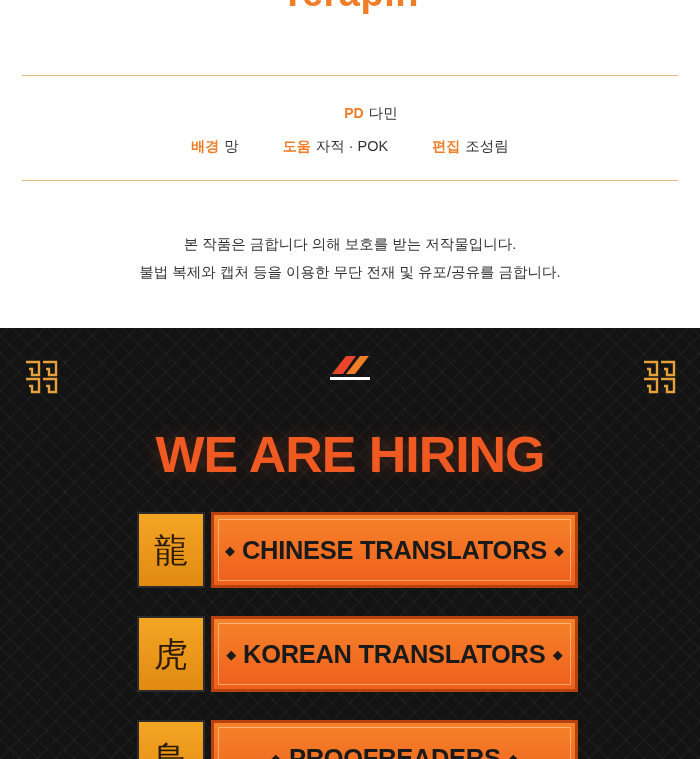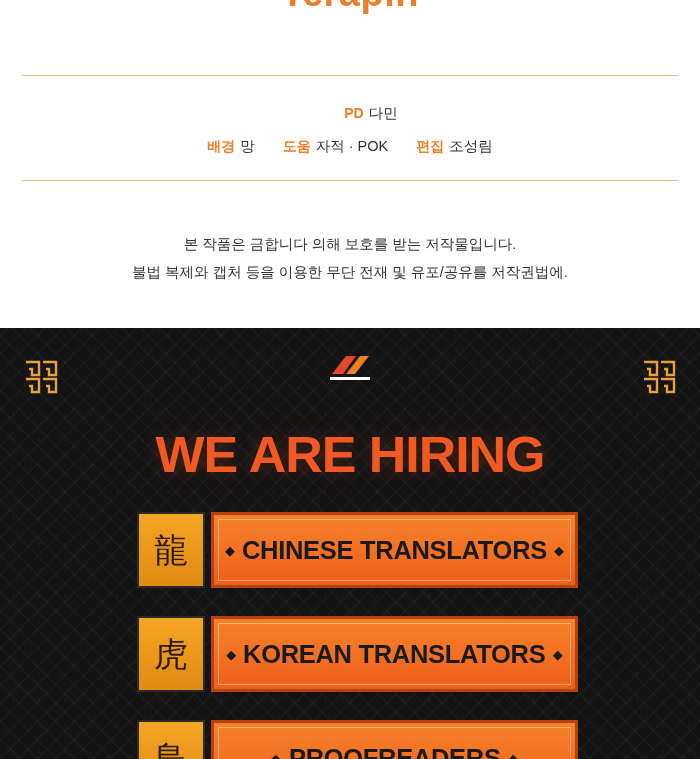--- a/index.html
+++ b/index.html
@@ -52,21 +52,21 @@
     width: 700px;
     text-align: center;
     font-size: 14.5px;
     color: #333333;
     white-space: nowrap;
   }
   .credit-row.row1 { top: 104px; padding-left: 21px; }
   .credit-row.row2 { top: 137px; }
 
   .credit-pair { display: inline-block; }
-  .credit-pair + .credit-pair { margin-left: 24px; }
+  .credit-pair + .credit-pair { margin-left: 40px; }
 
   .credit-role {
     color: #f07d28;
     font-weight: bold;
     font-size: 14px;
     margin-right: 5px;
   }
   .credit-name {
     color: #333333;
     font-size: 14.5px;
@@ -228,21 +228,21 @@
     </span>
     <span class="credit-pair">
       <span class="credit-role">편집</span><span class="credit-name">조성림</span>
     </span>
   </div>
 
   <div class="rule bottom"></div>
 
   <div class="notice">
     <div>본 작품은 금합니다 의해 보호를 받는 저작물입니다.</div>
-    <div>불법 복제와 캡처 등을 이용한 무단 전재 및 유포/공유를 저작권법에.</div>
+    <div>불법 복제와 캡처 등을 이용한 무단 전재 및 유포/공유를 금합니다.</div>
   </div>
 </div>
 
 <div class="hiring">
   <div class="hiring-pattern"></div>
 </div>
 
 <div class="corner-orn left">
   <svg width="34" height="34" viewBox="0 0 34 34" aria-hidden="true">
     <g fill="none" stroke="#e8a13a" stroke-width="2.4">

